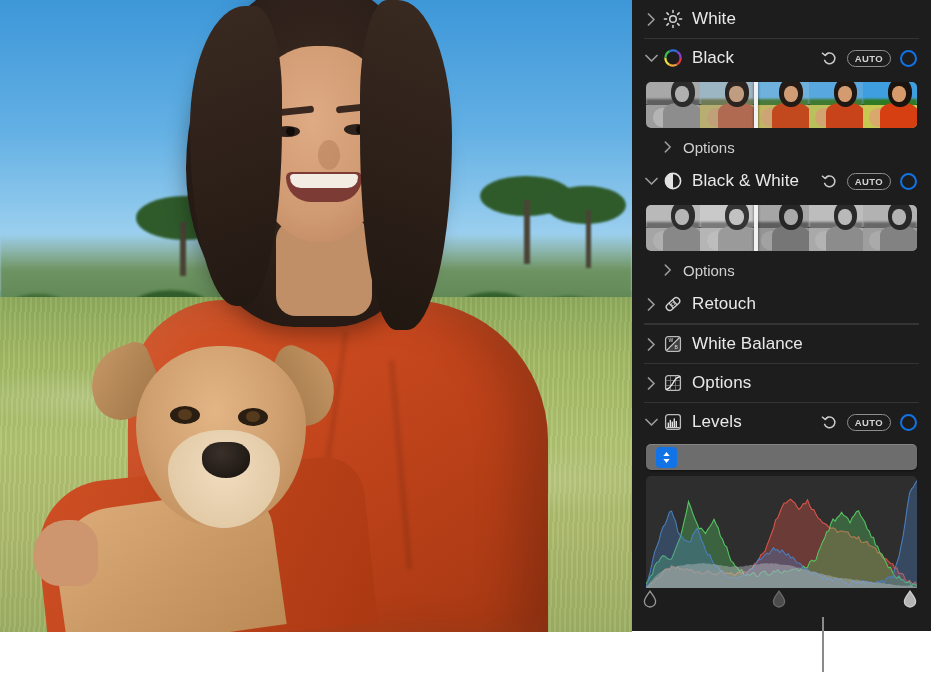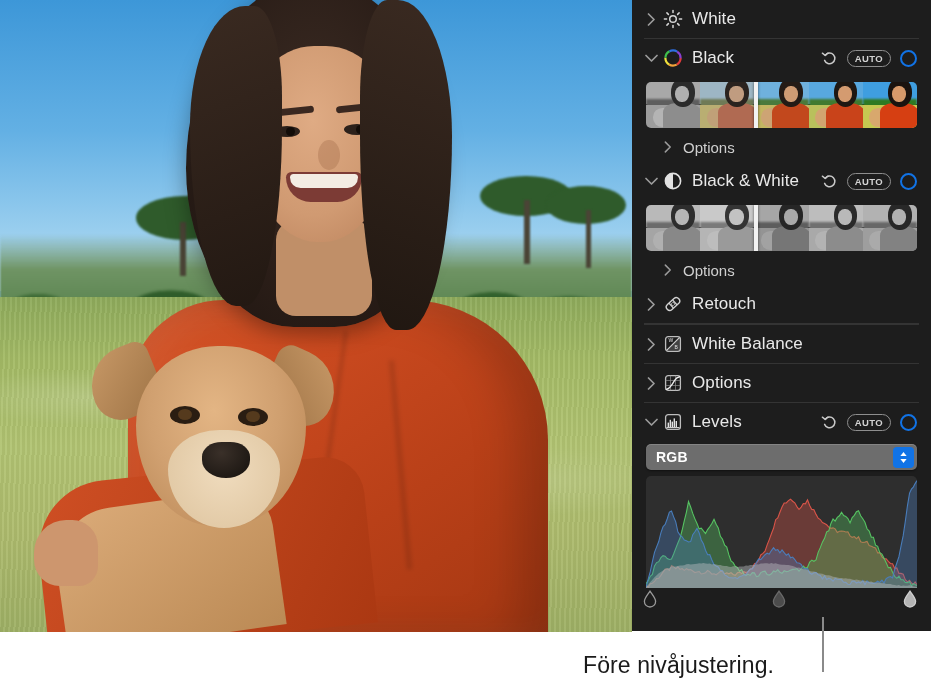--- a/index.html
+++ b/index.html
@@ -593,21 +593,20 @@
             <path d="M1.4 3.2 L4.2 5.5 L7.0 3.0" fill="none" stroke="#c9c9c9" stroke-width="1.5" stroke-linecap="round" stroke-linejoin="round"></path>
           </svg>
         </span>
         <span class="autoBadge">AUTO</span>
         <span class="onoff"></span>
       </span>
     </div>
 
     <div class="popupWrap">
       <div class="popup">
-        <span class="val">RGB</span>
         <span class="stepper">
           <svg width="11" height="15" viewBox="0 0 11 15">
             <path d="M5.5 2 L8.6 6 L2.4 6 Z" fill="#ffffff"></path>
             <path d="M5.5 13 L8.6 9 L2.4 9 Z" fill="#ffffff"></path>
           </svg>
         </span>
       </div>
     </div>
 
     <div class="histWrap">
@@ -633,15 +632,14 @@
           </svg></div>
         <div class="handle" style="left: calc(97.5% - 7px);"><svg width="14" height="18" viewBox="0 0 14 18">
             <path d="M7 1.2 C10.4 6.2 12.6 8.6 12.6 11.4 A5.6 5.6 0 0 1 1.4 11.4 C1.4 8.6 3.6 6.2 7 1.2 Z" fill="#b4b4b4" stroke="#cfcfcf" stroke-width="1.3"></path>
           </svg></div>
       </div>
 
   </div>
 
   <div id="captionArea"></div>
   <div id="callout"></div>
-  <div id="caption">Före nivåjustering.</div>
 
 </div>
 
 </body></html>

